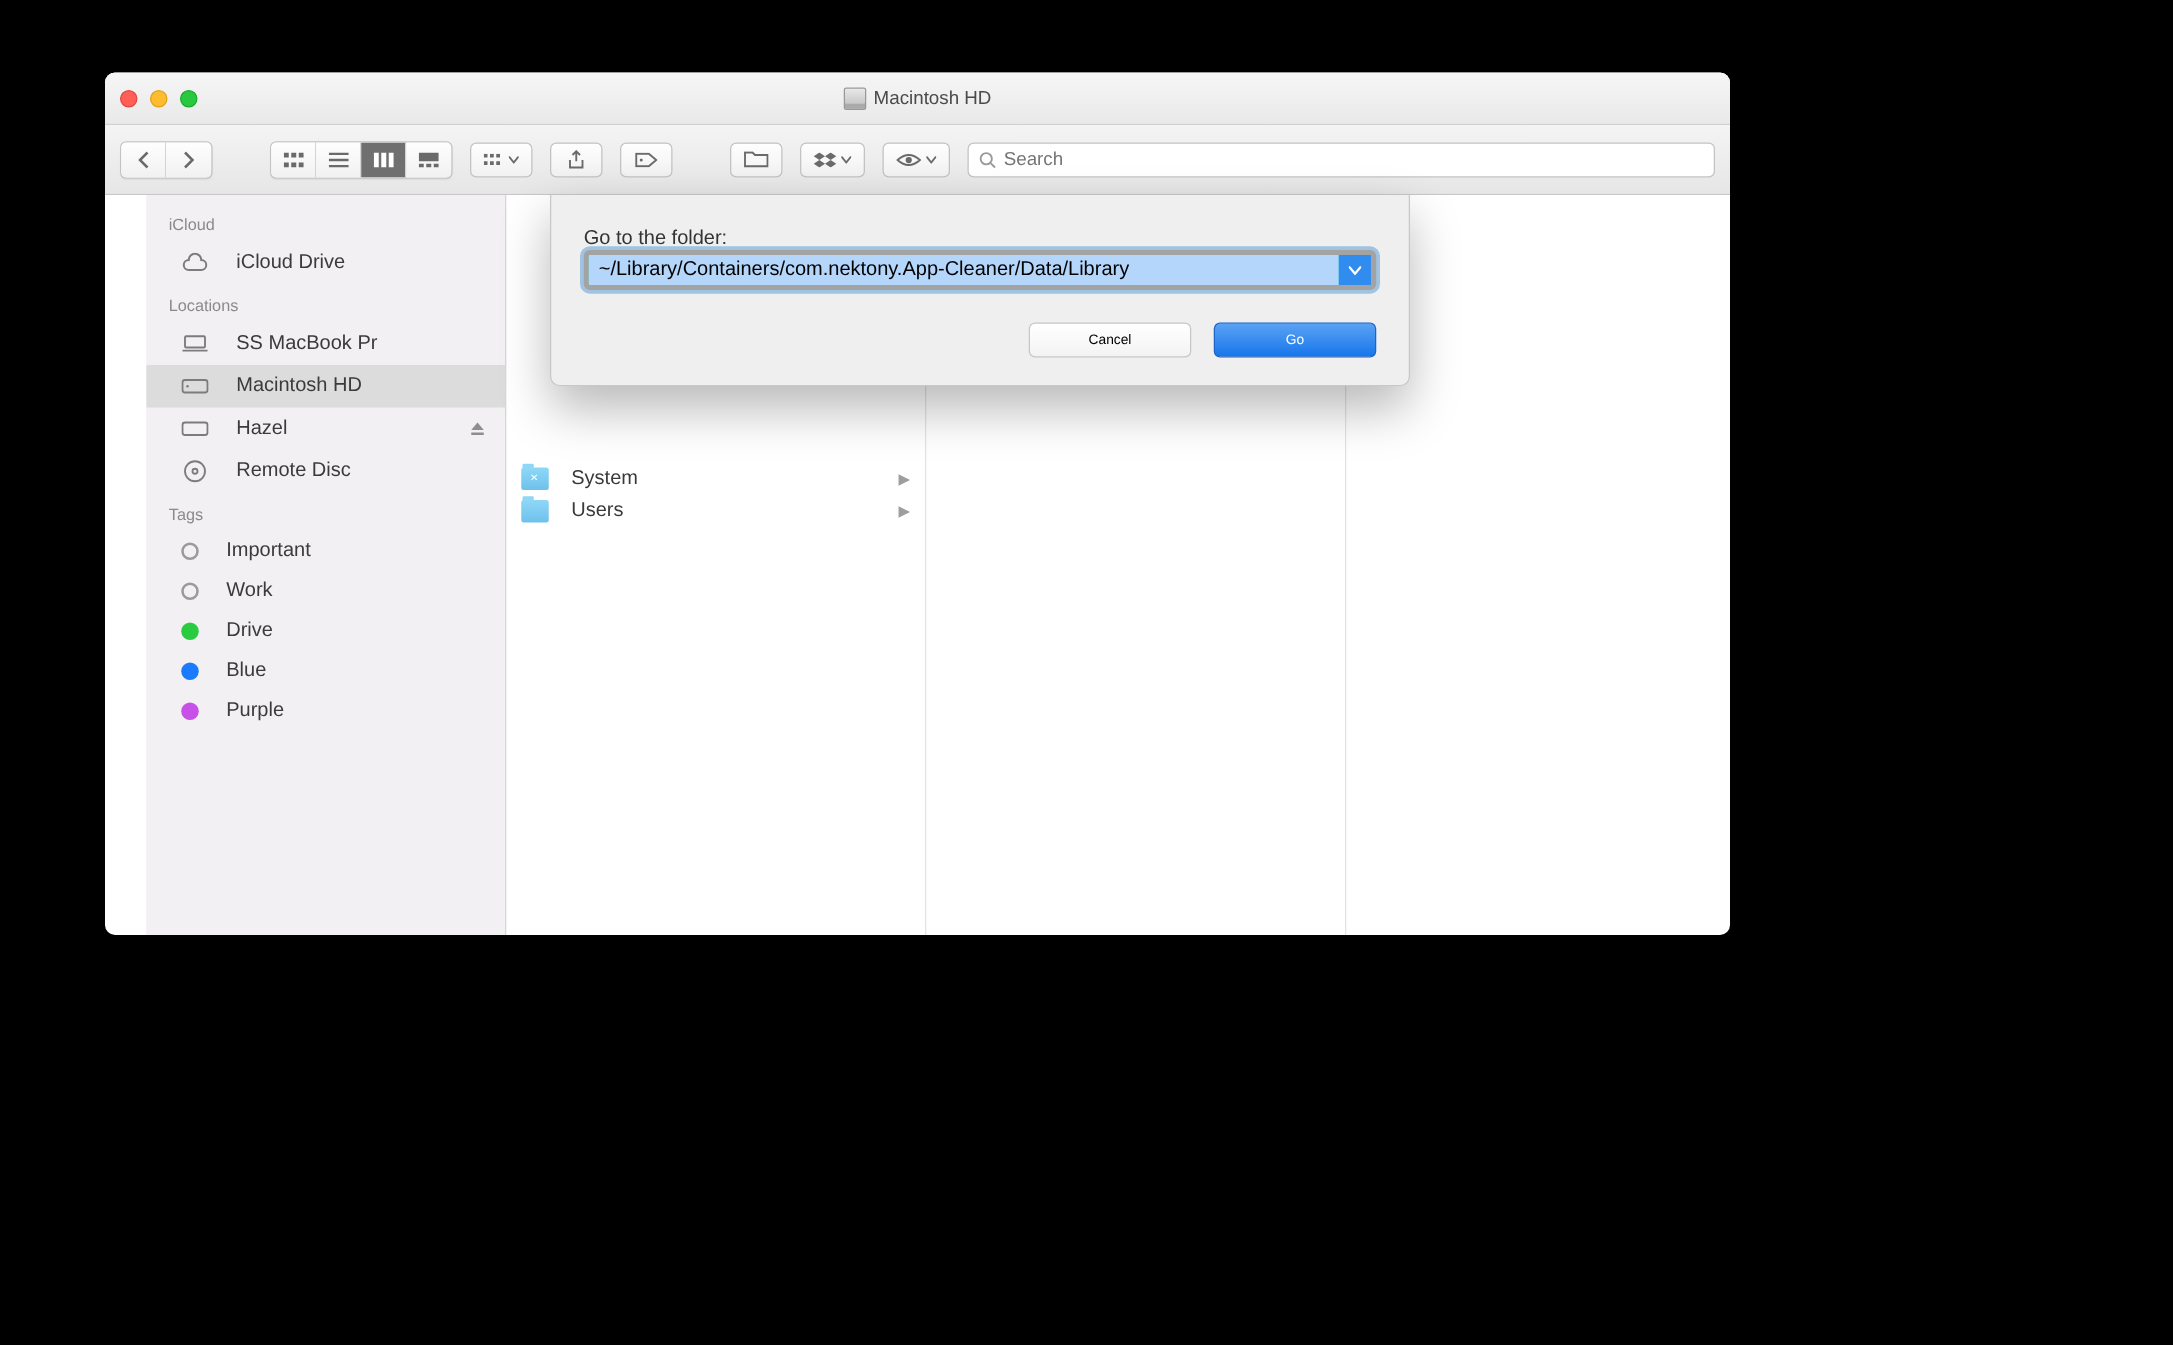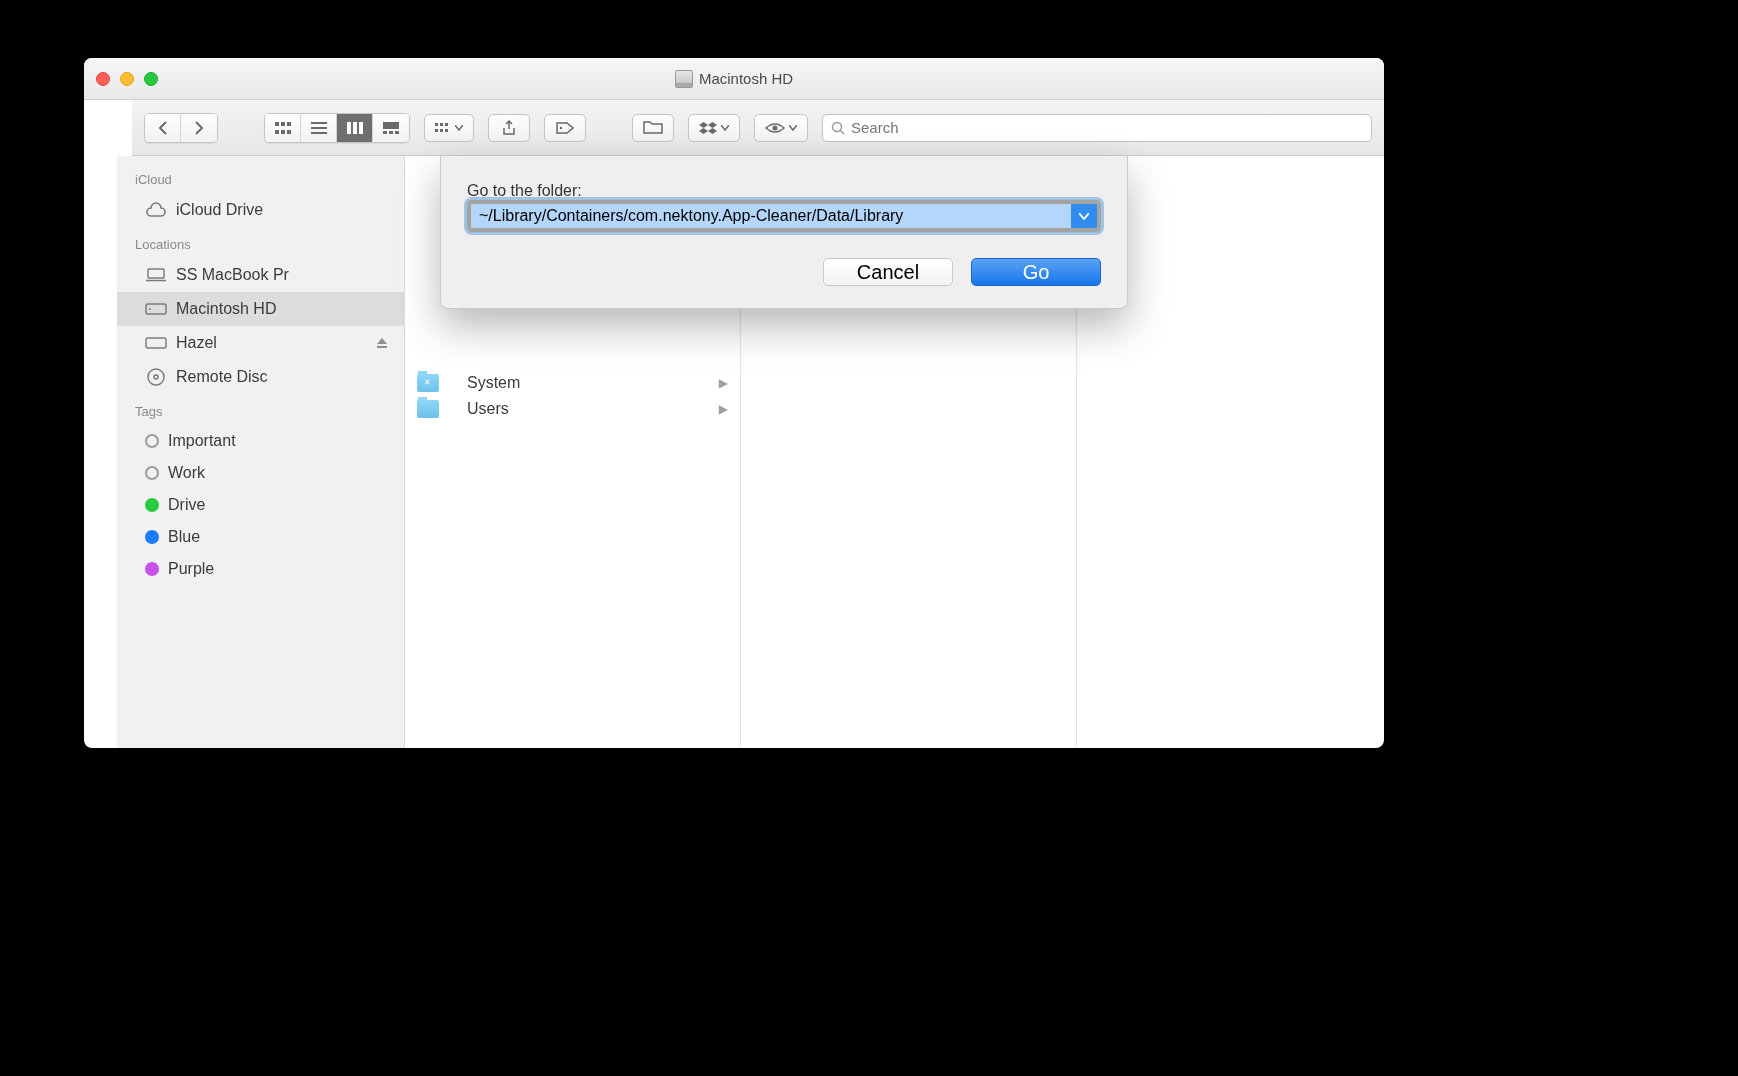--- a/index.html
+++ b/index.html
@@ -50,21 +50,20 @@
   }
   
   .toolbar {
     height: 56px;
     background: linear-gradient(#f4f4f4,#e6e6e6);
     border-bottom: 1px solid #c8c8c8;
     display:flex;
     align-items:center;
     padding: 0 12px;
     gap: 14px;
-    margin-left: 48px;
   }
   .seg {
     display:flex;
     border:1px solid #c3c3c3;
     border-radius:5px;
     overflow:hidden;
     box-shadow: 0 1px 1px rgba(0,0,0,.06);
     background:#fff;
   }
   .seg .btn {
@@ -105,36 +104,36 @@
     background:#f2f0f2;
     border-right:1px solid #d7d7d7;
     padding-top:6px;
     overflow-y:auto;
     margin-left:33px;
   }
   .sb-section-title {
     font-size:13px; color:#8a8a8a; padding:10px 18px 6px 18px;
   }
   .sb-item {
-    display:flex; align-items:center; gap:9px;
+    display:flex; align-items:center; gap:22px;
     padding: 7px 16px 7px 28px;
     font-size:16px; color:#3b3b3b;
   }
   .sb-item.selected { background:#dcdcdc; }
   .sb-item .eject { margin-left:auto; color:#8e8e8e; }
   .sb-icon { width:22px; height:20px; color:#7c7c7c; display:flex; align-items:center; justify-content:center;}
   .tag-dot { width:14px; height:14px; border-radius:50%; border:2px solid #9a9a9a; }
   .tag-dot.filled { border:none; }
   
   .columns { flex:1; display:flex; }
   .col {
     width:336px; border-right:1px solid #e3e3e3; padding-top:4px;
   }
   .row {
-    display:flex; align-items:center; gap:28px;
+    display:flex; align-items:center; gap:18px;
     padding:4px 12px;
     font-size:16px; color:#3a3a3a;
   }
   .row .chev { margin-left:auto; color:#9e9e9e; font-size:12px;}
   .folder-icon {
     width:22px; height:18px;
     background:linear-gradient(#8fd7f7,#6ec1eb);
     border-radius:2px;
     position:relative;
   }
@@ -172,21 +171,21 @@
   .go-input-wrap input {
     flex:1; border:none; outline:none; padding:0 8px; font-size:16px;
     background:#b4d6fb;
   }
   .go-input-wrap input::selection{ background:#2e7cd6; color:#fff;}
   .go-input-wrap .dd {
     width:26px; background:#318cf0; color:#fff; display:flex; align-items:center; justify-content:center;
   }
   .go-btns { display:flex; justify-content:flex-end; gap:18px; margin-top:26px;}
   .go-btns button {
-    height:28px; min-width:130px; border-radius:5px; font-size:20px;
+    height:28px; min-width:130px; border-radius:5px; font-size:11px;
     border:1px solid #c7c7c7; background:linear-gradient(#fff,#f3f3f3);
   }
   .go-btns button.primary {
     border:1px solid #1e64c8;
     background:linear-gradient(#5aa2f3,#1776eb);
     color:#fff;
   }
 </style>
 </head>
 <body>

